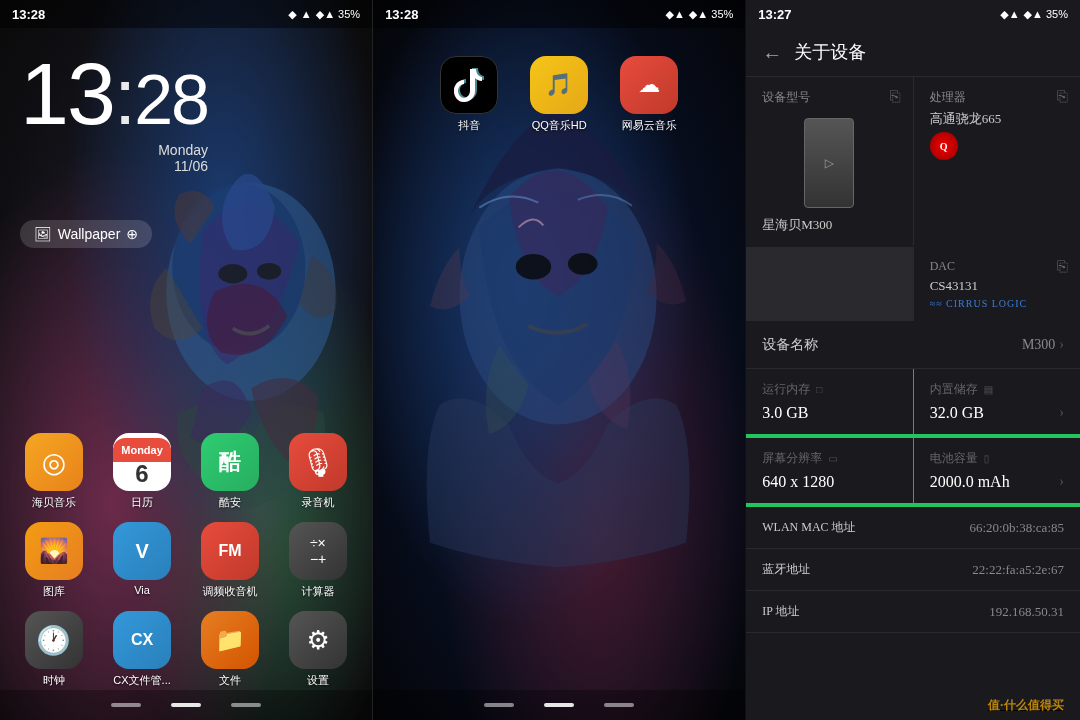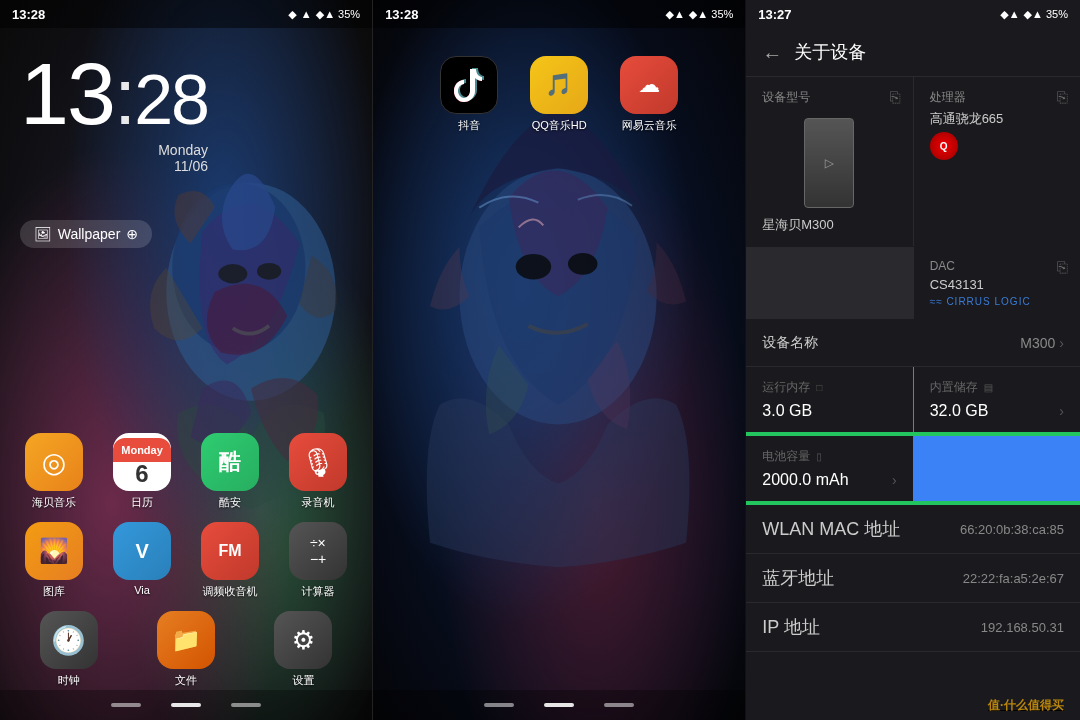--- a/index.html
+++ b/index.html
@@ -246,20 +246,21 @@
     .device-header-title {
       font-size: 18px;
       color: #fff;
       font-weight: 500;
     }
 
     .device-content {
       flex: 1;
       overflow-y: auto;
       padding: 0;
+      font-family: Liberation Serif, serif;
     }
 
     
     .info-top-grid {
       display: grid;
       grid-template-columns: 1fr 1fr;
       gap: 1px;
       background: #2a2a2e;
       margin-bottom: 1px;
     }
@@ -386,21 +387,21 @@
     
     .mac-row {
       padding: 12px 16px;
       border-bottom: 1px solid #2a2a2e;
       background: #1a1a1e;
       display: flex;
       align-items: center;
       justify-content: space-between;
     }
     .mac-label {
-      font-size: 18px;
+      font-size: 12px;
       color: #ccc;
     }
     .mac-value {
       font-size: 13px;
       color: #888;
     }
 
     
     .ic-rili {
       background: #fff;
@@ -535,20 +536,24 @@
         <div class="app-icon-img ic-calc" style="font-size:14px;">÷×<br>−+</div>
         <span class="app-icon-label">计算器</span>
       </div>
     </div>
     <div class="app-row">
       <div class="app-icon">
         <div class="app-icon-img ic-clock" style="font-size:28px;">🕐</div>
         <span class="app-icon-label">时钟</span>
       </div>
       <div class="app-icon">
+        <div class="app-icon-img ic-cx" style="font-size:16px;font-weight:bold;">CX</div>
+        <span class="app-icon-label">CX文件管...</span>
+      </div>
+      <div class="app-icon">
         <div class="app-icon-img ic-file" style="font-size:24px;">📁</div>
         <span class="app-icon-label">文件</span>
       </div>
       <div class="app-icon">
         <div class="app-icon-img ic-settings" style="font-size:26px;">⚙</div>
         <span class="app-icon-label">设置</span>
       </div>
     </div>
   </div>
 
@@ -697,20 +702,29 @@
         <div class="col-cell-value">
           <span>32.0 GB</span>
           <span class="chevron">›</span>
         </div>
       </div>
     </div>
 
     <div class="two-col-row">
       <div class="col-cell">
         <div class="col-cell-label">
+          <span>屏幕分辨率</span>
+          <span style="font-size:10px;color:#555;">▭</span>
+        </div>
+        <div class="col-cell-value">
+          <span>640 x 1280</span>
+        </div>
+      </div>
+      <div class="col-cell">
+        <div class="col-cell-label">
           <span>电池容量</span>
           <span style="font-size:10px;color:#555;">▯</span>
         </div>
         <div class="col-cell-value">
           <span>2000.0 mAh</span>
           <span class="chevron">›</span>
         </div>
       </div>
     </div>
 

